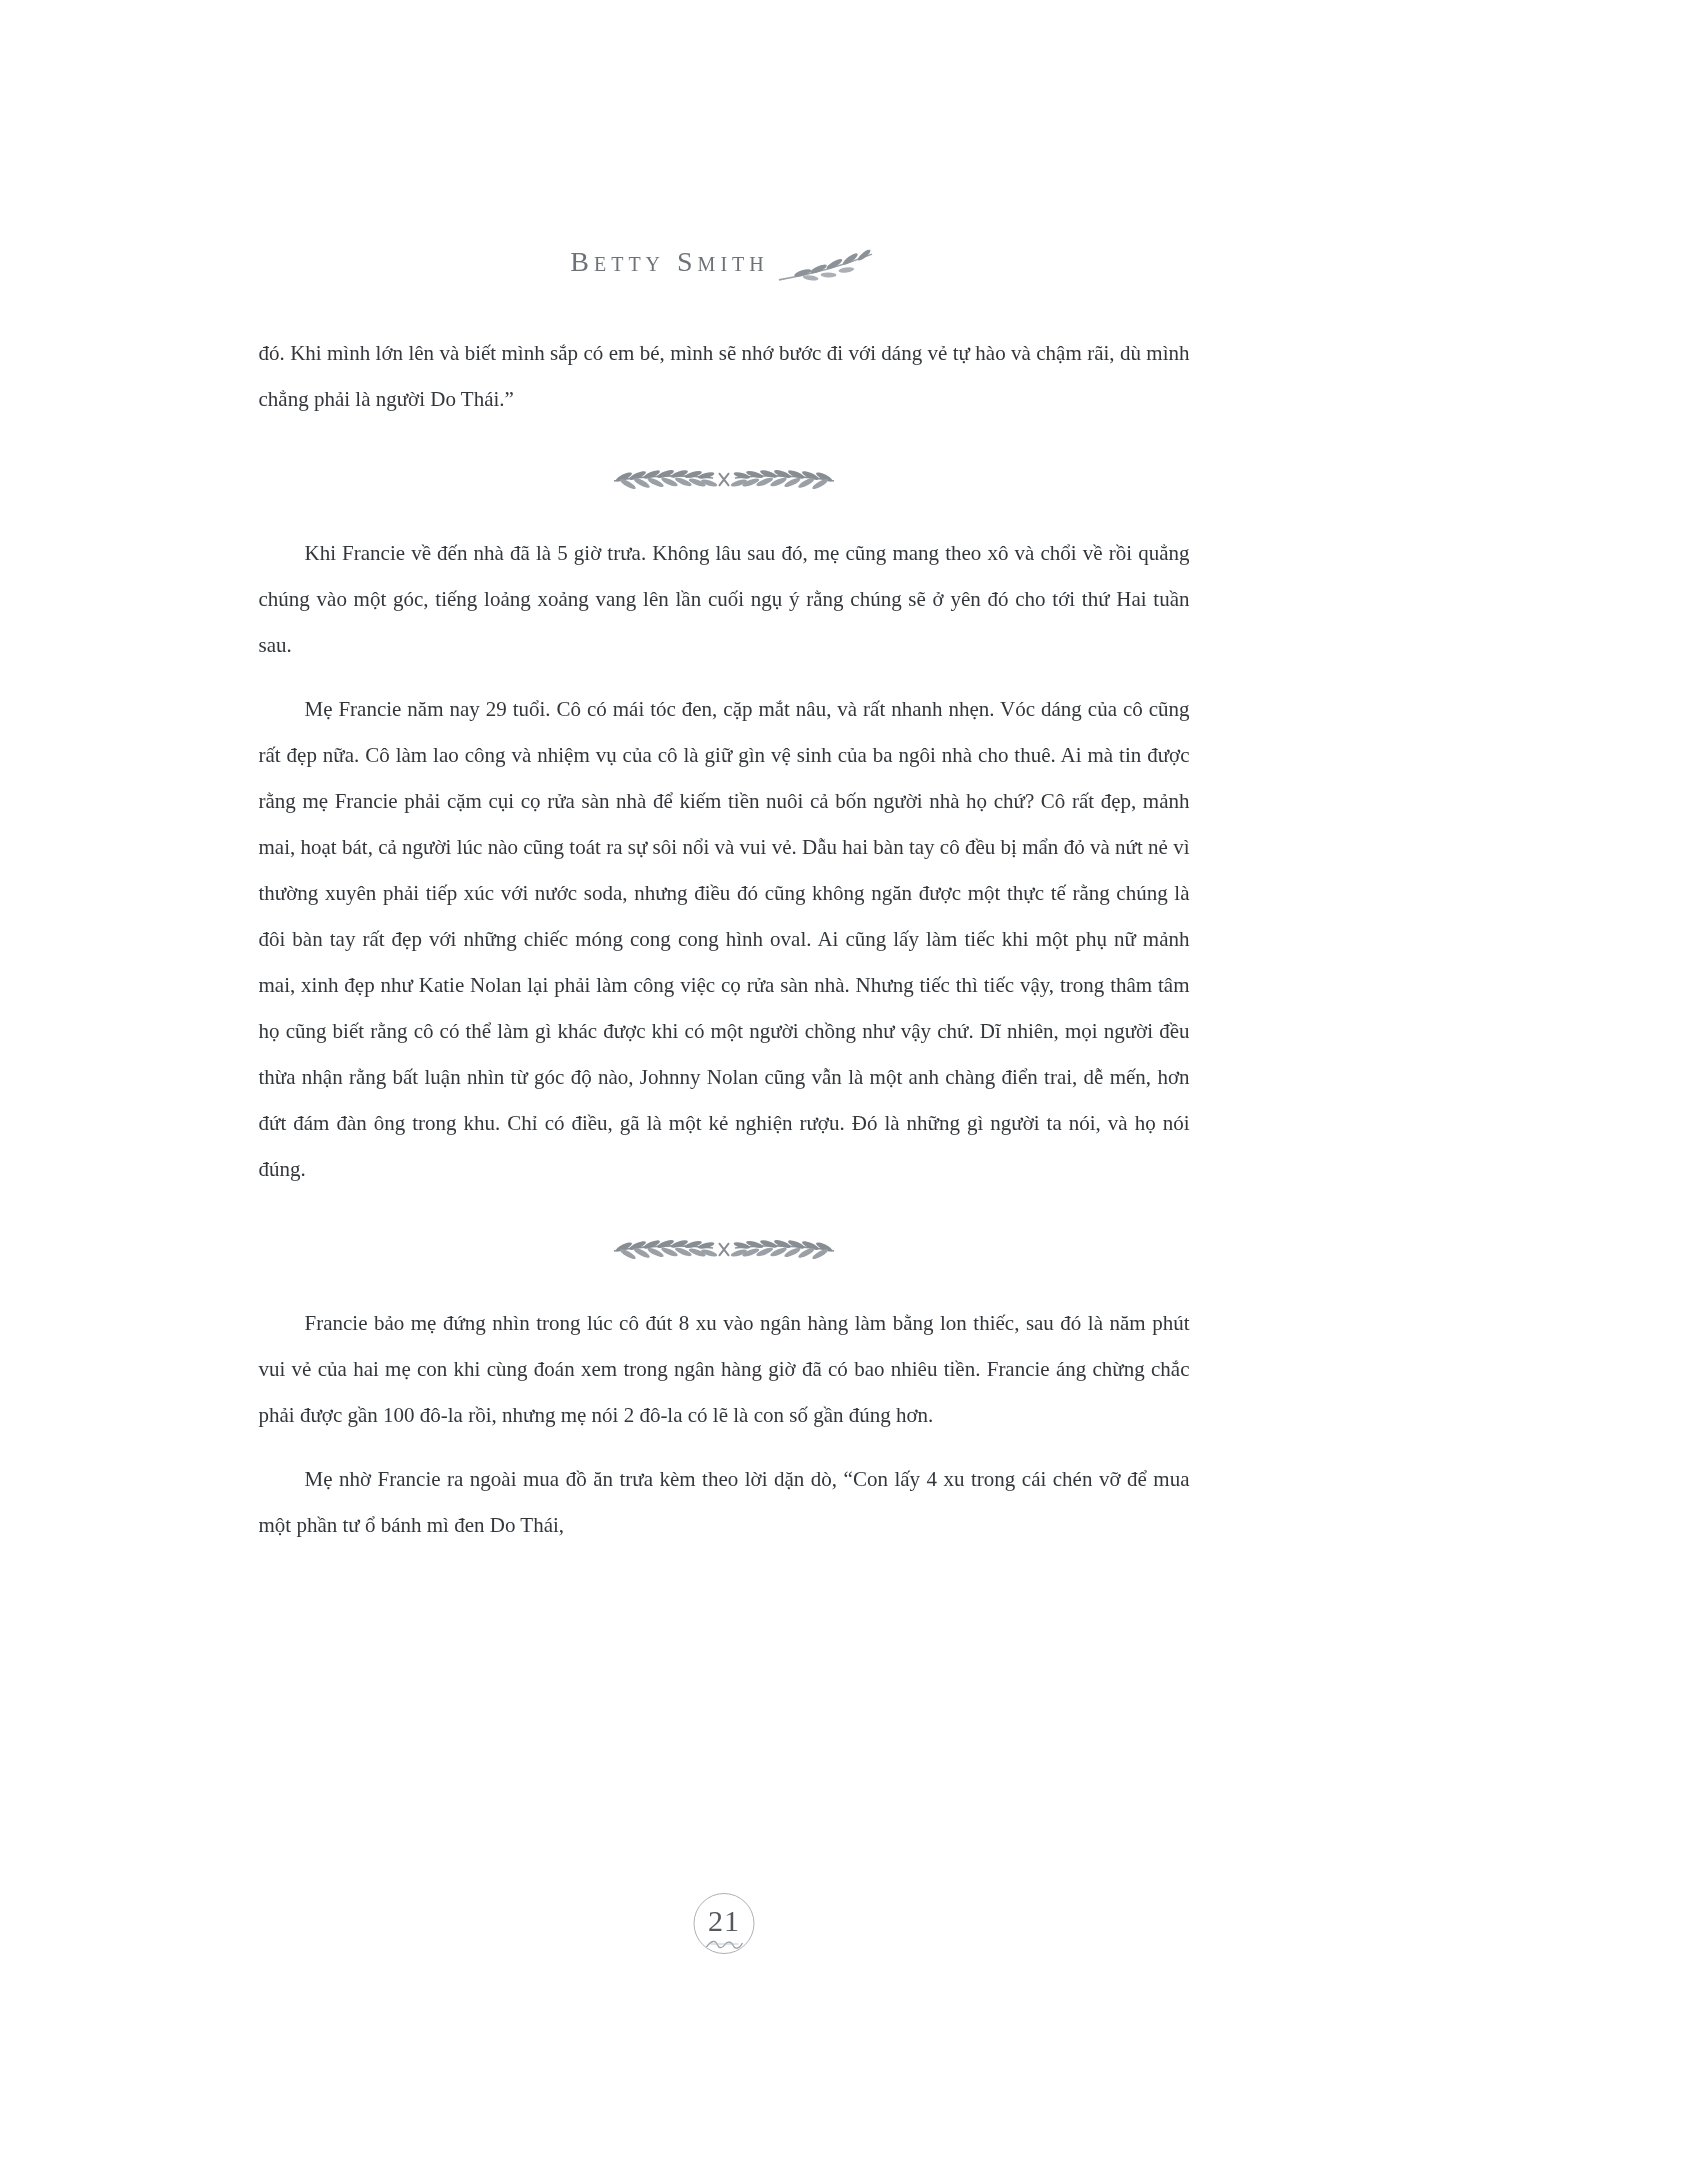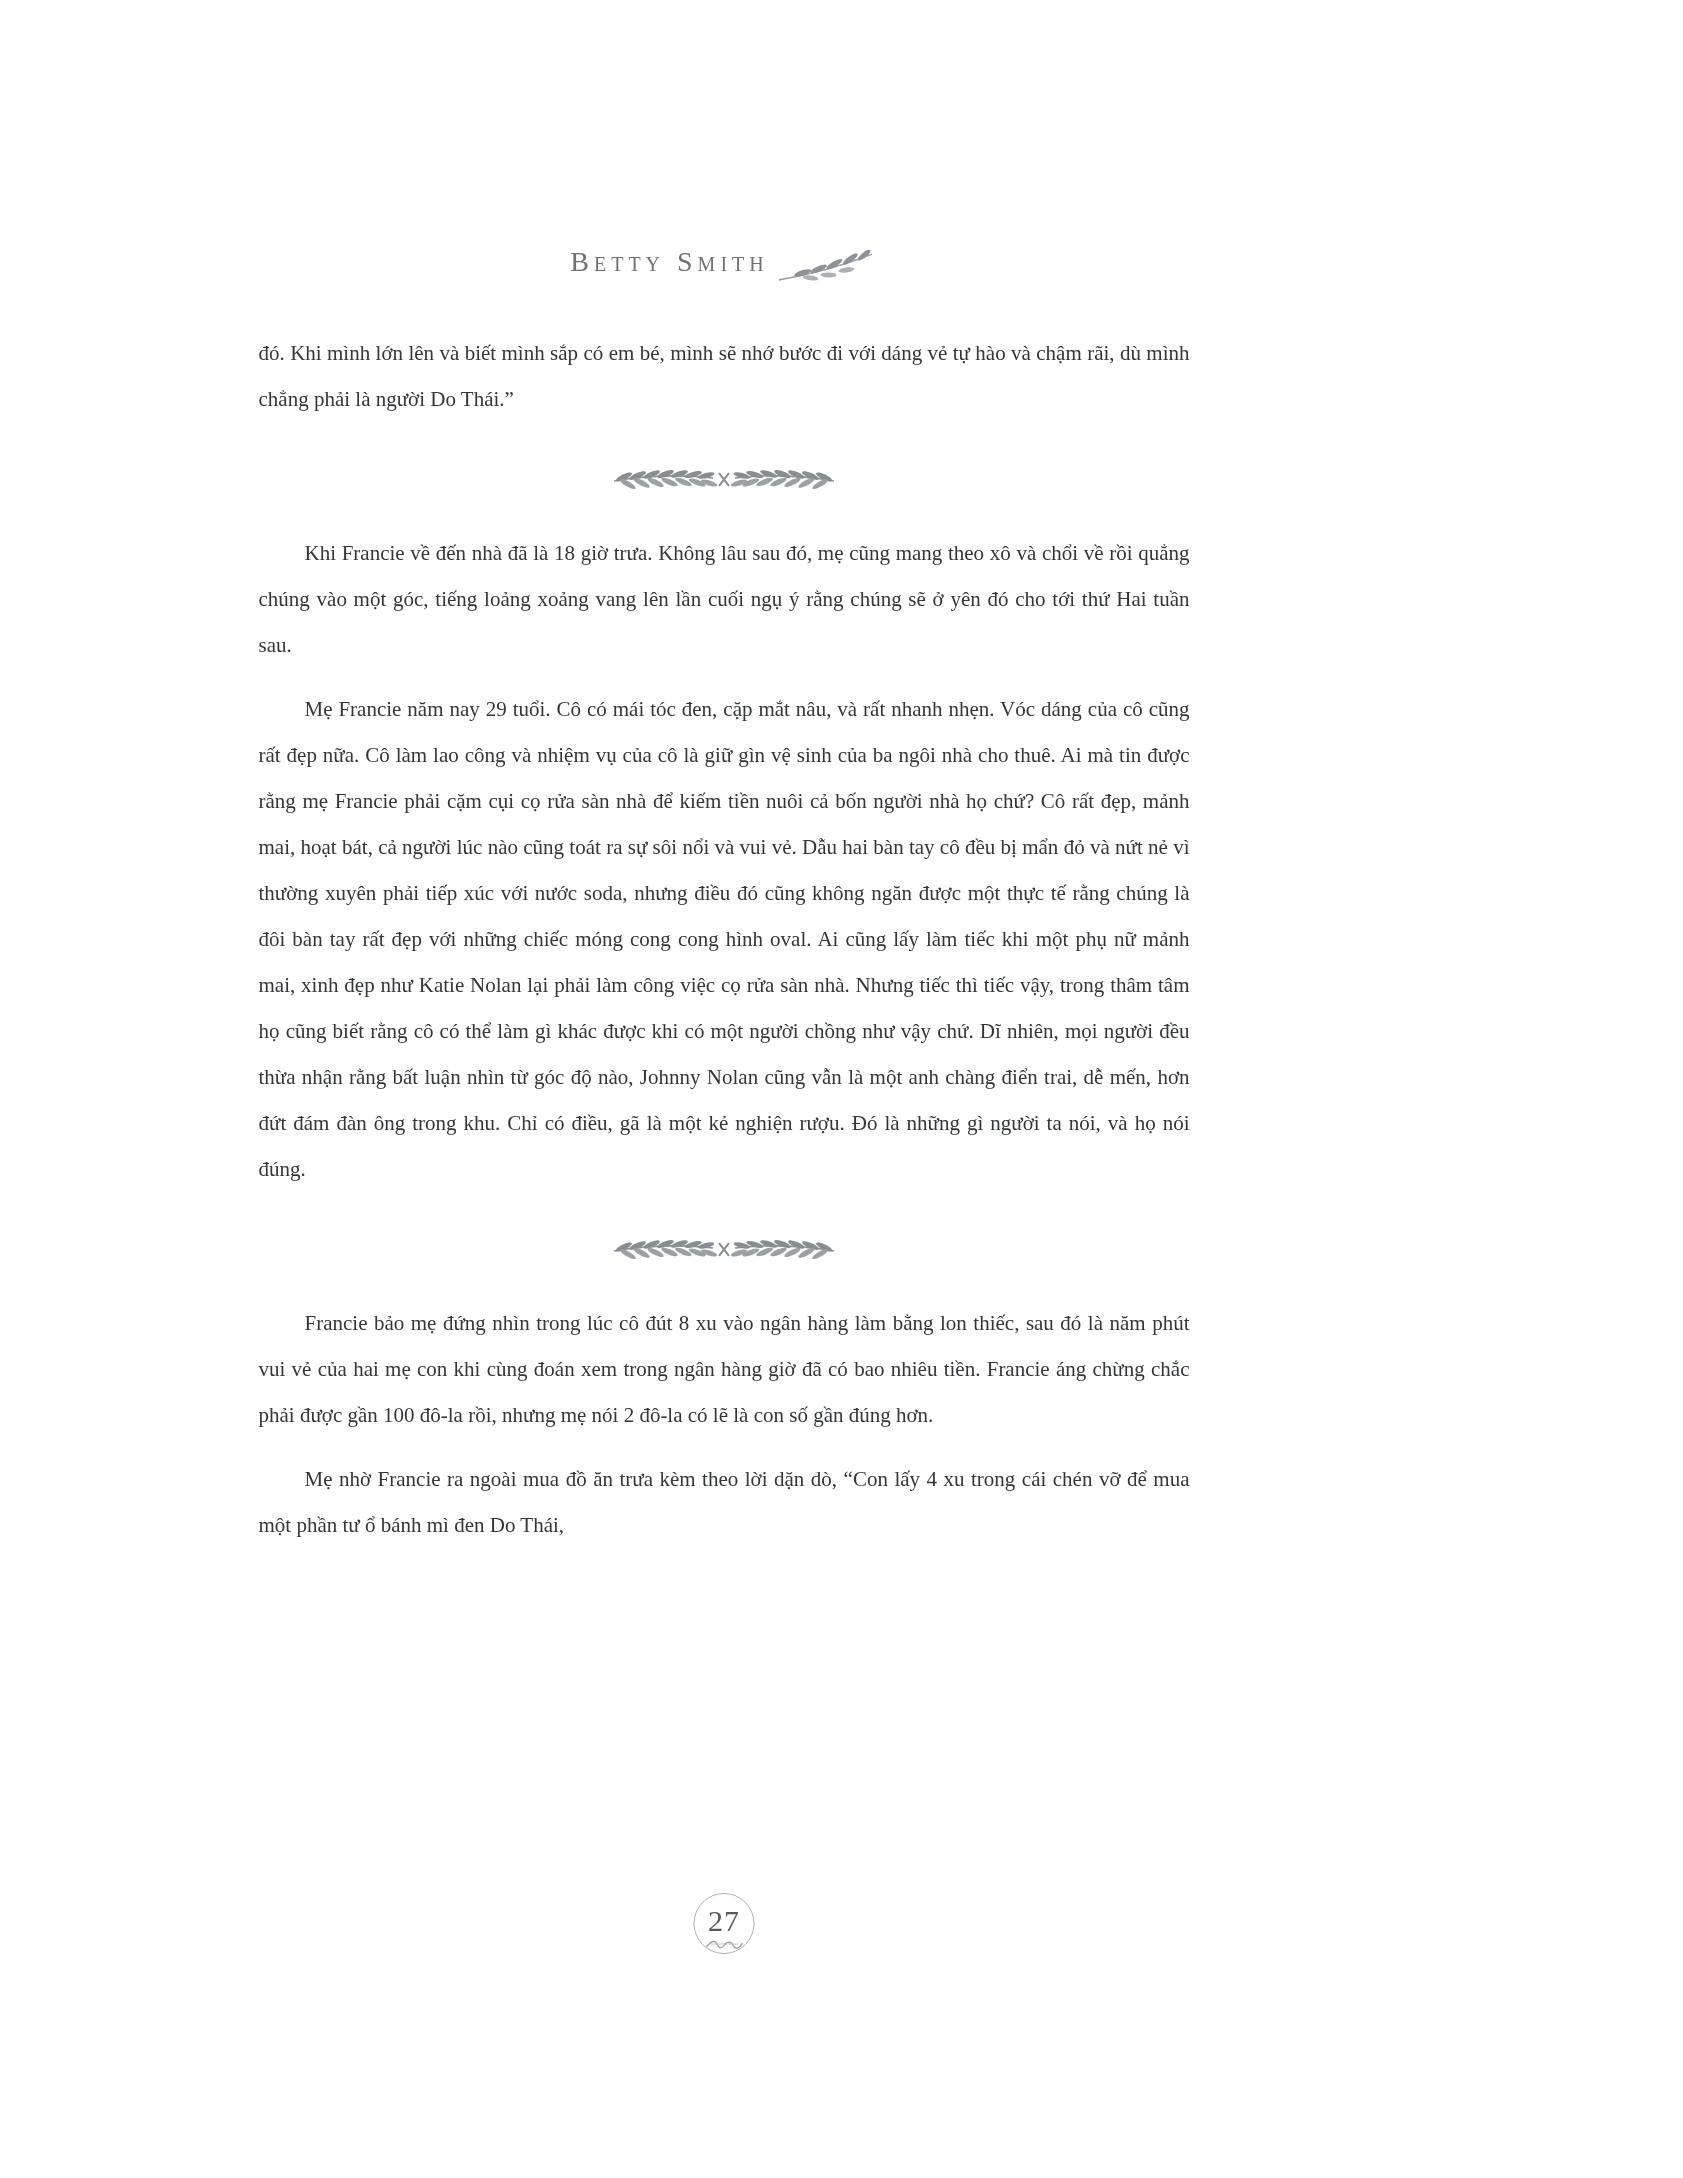--- a/index.html
+++ b/index.html
@@ -136,38 +136,38 @@
                 <ellipse cx="100" cy="27" rx="8.5" ry="2.6" transform="rotate(18 100 27)"></ellipse>
               </g>
             </g>
           </defs>
           <use href="#laurelBranch"></use>
           <use href="#laurelBranch" transform="translate(230 0) scale(-1 1)"></use>
           <path d="M110 17 L120 30 M120 17 L110 30" stroke="#878d93" stroke-width="2" fill="none"></path>
         </svg>
       </div>
 
-      <p class="indent">Khi Francie về đến nhà đã là 18 giờ trưa. Không lâu sau đó, mẹ cũng mang theo xô và chổi về rồi quẳng chúng vào một góc, tiếng loảng xoảng vang lên lần cuối ngụ ý rằng chúng sẽ ở yên đó cho tới thứ Hai tuần sau.</p>
+      <p class="indent">Khi Francie về đến nhà đã là 5 giờ trưa. Không lâu sau đó, mẹ cũng mang theo xô và chổi về rồi quẳng chúng vào một góc, tiếng loảng xoảng vang lên lần cuối ngụ ý rằng chúng sẽ ở yên đó cho tới thứ Hai tuần sau.</p>
       <p class="indent">Mẹ Francie năm nay 29 tuổi. Cô có mái tóc đen, cặp mắt nâu, và rất nhanh nhẹn. Vóc dáng của cô cũng rất đẹp nữa. Cô làm lao công và nhiệm vụ của cô là giữ gìn vệ sinh của ba ngôi nhà cho thuê. Ai mà tin được rằng mẹ Francie phải cặm cụi cọ rửa sàn nhà để kiếm tiền nuôi cả bốn người nhà họ chứ? Cô rất đẹp, mảnh mai, hoạt bát, cả người lúc nào cũng toát ra sự sôi nổi và vui vẻ. Dẫu hai bàn tay cô đều bị mẩn đỏ và nứt nẻ vì thường xuyên phải tiếp xúc với nước soda, nhưng điều đó cũng không ngăn được một thực tế rằng chúng là đôi bàn tay rất đẹp với những chiếc móng cong cong hình oval. Ai cũng lấy làm tiếc khi một phụ nữ mảnh mai, xinh đẹp như Katie Nolan lại phải làm công việc cọ rửa sàn nhà. Nhưng tiếc thì tiếc vậy, trong thâm tâm họ cũng biết rằng cô có thể làm gì khác được khi có một người chồng như vậy chứ. Dĩ nhiên, mọi người đều thừa nhận rằng bất luận nhìn từ góc độ nào, Johnny Nolan cũng vẫn là một anh chàng điển trai, dễ mến, hơn đứt đám đàn ông trong khu. Chỉ có điều, gã là một kẻ nghiện rượu. Đó là những gì người ta nói, và họ nói đúng.</p>
 
       <div class="divider">
         <svg width="228" height="44" viewBox="0 0 230 44" aria-hidden="true">
           <use href="#laurelBranch"></use>
           <use href="#laurelBranch" transform="translate(230 0) scale(-1 1)"></use>
           <path d="M110 17 L120 30 M120 17 L110 30" stroke="#878d93" stroke-width="2" fill="none"></path>
         </svg>
       </div>
 
       <p class="indent">Francie bảo mẹ đứng nhìn trong lúc cô đút 8 xu vào ngân hàng làm bằng lon thiếc, sau đó là năm phút vui vẻ của hai mẹ con khi cùng đoán xem trong ngân hàng giờ đã có bao nhiêu tiền. Francie áng chừng chắc phải được gần 100 đô-la rồi, nhưng mẹ nói 2 đô-la có lẽ là con số gần đúng hơn.</p>
       <p class="indent">Mẹ nhờ Francie ra ngoài mua đồ ăn trưa kèm theo lời dặn dò, “Con lấy 4 xu trong cái chén vỡ để mua một phần tư ổ bánh mì đen Do Thái,</p>
 
     </div>
   </div>
 
   <div class="page-number-wrap">
-    <span class="page-number">27</span>
+    <span class="page-number">21</span>
     <svg class="footer-flourish" width="40" height="14" viewBox="0 0 40 14" aria-hidden="true">
       <path d="M2 9 C 7 2, 11 2, 13 7 C 14.5 10.5, 18 10.5, 20 7 C 22.5 3, 27 3, 29 8 C 30.5 11.5, 35 11, 38 5" fill="none" stroke="#9aa0a5" stroke-width="1.3"></path>
       <path d="M6 6 L34 6" stroke="#b6babd" stroke-width="0.8"></path>
     </svg>
   </div>
 </div>
 
 
 </body></html>

